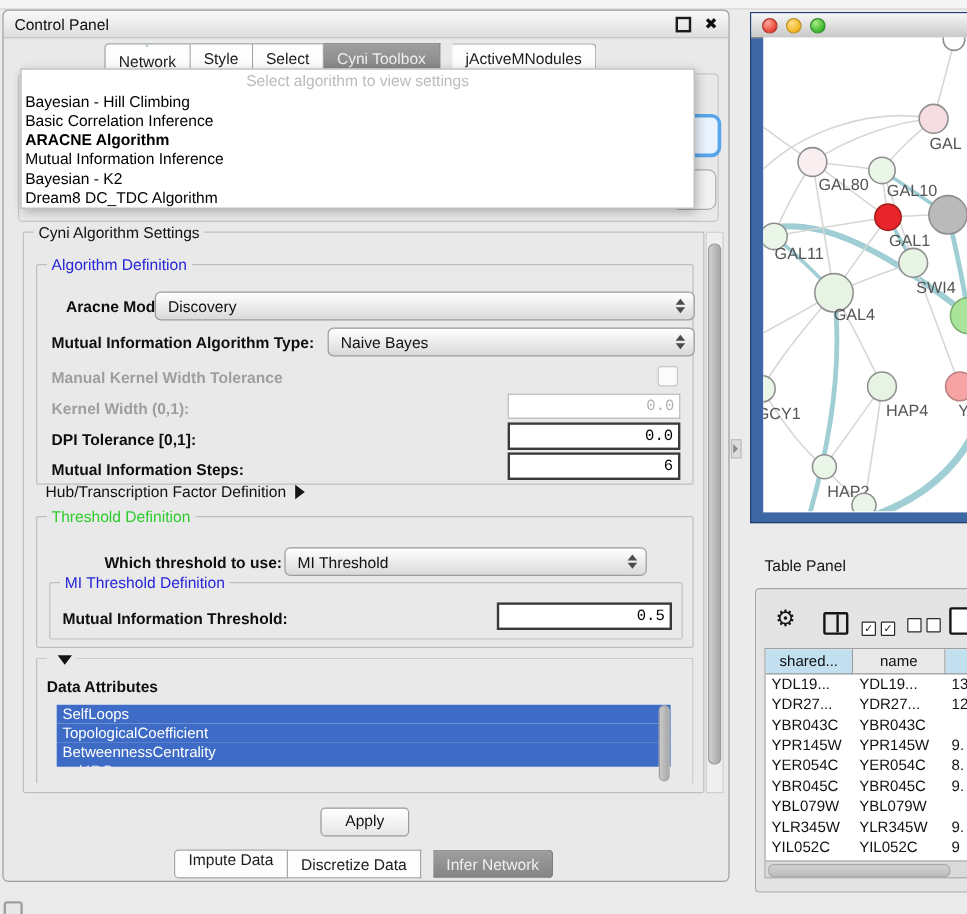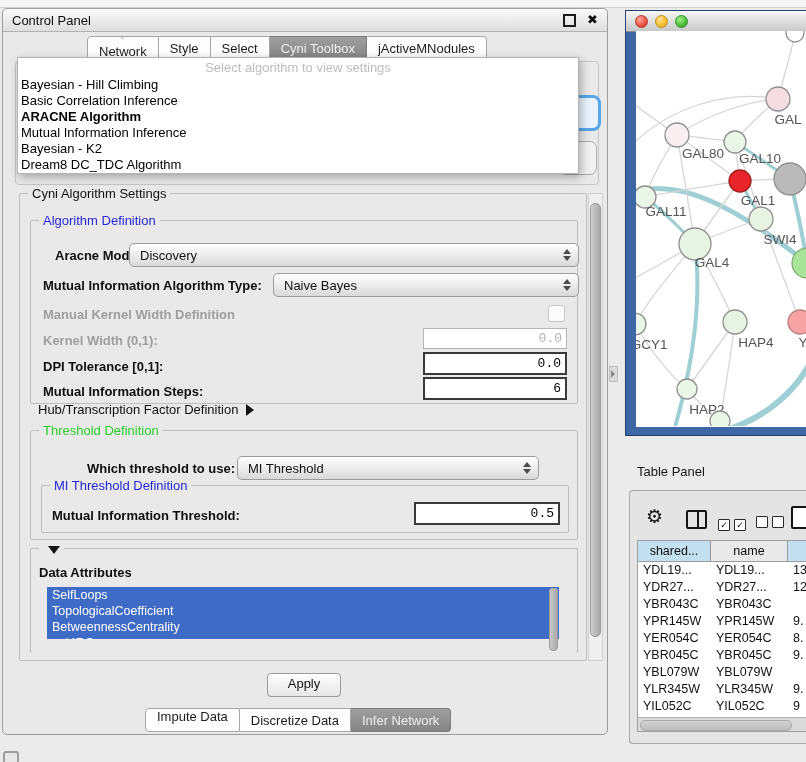--- a/index.html
+++ b/index.html
@@ -14,21 +14,21 @@
   #cp-titlebar{left:0;top:0;right:0;height:22px;background:linear-gradient(#f9f9f9,#dedede);
      border-bottom:1px solid #b1b1b1;border-radius:5px 5px 0 0;display:flex;align-items:center;padding:0 9px;}
   #cp-title{flex:1;font-size:13px;color:#0d0d0d;}
   #float-btn{width:9px;height:9px;border:2px solid #1b1b1b;margin-right:11px;}
   #close-btn{font-size:13px;font-weight:bold;color:#0d0d0d;line-height:12px;}
   
   .tabrow{display:flex;height:22px;}
   .tab{padding:0 11px;height:22px;display:flex;align-items:center;gap:5px;font-size:13px;
      background:#fdfdfd;border:1px solid #a6a6a6;border-left:none;color:#1c1c1c;white-space:nowrap;}
   .tab:first-child{border-left:1px solid #a6a6a6;border-radius:4px 0 0 4px;flex-direction:column;}
-  .tab:last-child{border-radius:0 4px 4px 0;}
+  .tab:last-child{border-radius:0 4px 4px 0;margin-left:10px;}
   .tab.selected{background:linear-gradient(#9e9e9e,#858585);color:#efefef;border-color:#7d7d7d;}
   #top-tabrow{left:84px;top:27px;}
   #bottom-tabrow{left:142px;top:699px;}
   
   #hidden-group{left:12px;top:52px;width:582px;height:122px;border:1px solid #c6c6c6;border-radius:4px;}
   #hidden-combo-focus{left:566px;top:86px;width:26px;height:30px;border:3px solid #58a6ea;border-radius:8px;background:#eaf3fd;}
   #hidden-combo2{left:556px;top:132px;width:36px;height:32px;border:1px solid #ababab;border-radius:7px;background:#f1f1f1;}
   
   #algo-dropdown{left:14px;top:48px;width:560px;background:#fff;border:1px solid #b3b3b3;
      box-shadow:2px 3px 9px rgba(0,0,0,.30);z-index:6;}
@@ -177,21 +177,21 @@
           </span>
       </div>
       <span class="lbl" style="left:12px;top:57px;">Mutual Information Algorithm Type:</span>
       <div class="combo" style="left:242px;top:52px;width:294px;">
         <span>Naive Bayes</span>
         <span class="stepper">
             <i class="tri-up"></i>
             <i class="tri-dn"></i>
           </span>
       </div>
-      <span class="lbl dis" style="left:12px;top:86px;">Manual Kernel Width Definition</span>
+      <span class="lbl dis" style="left:12px;top:86px;">Manual Kernel Width Tolerance</span>
       <span class="chk" style="right:12px;top:84px;"></span>
       <span class="lbl dis" style="left:12px;top:112px;">Kernel Width (0,1):</span>
       <input class="tf dis" style="right: 10px; top: 107px; width: 134px;" readonly="" value="0.0">
       <span class="lbl" style="left:12px;top:138px;">DPI Tolerance [0,1]:</span>
       <input class="tf" style="right: 10px; top: 131px; width: 132px;" readonly="" value="0.0">
       <span class="lbl" style="left:12px;top:163px;">Mutual Information Steps:</span>
       <input class="tf" style="right: 10px; top: 156px; width: 132px;" readonly="" value="6">
     </div>
 
     <div class="abs" style="left:18px;top:208px;font-size:13px;">

